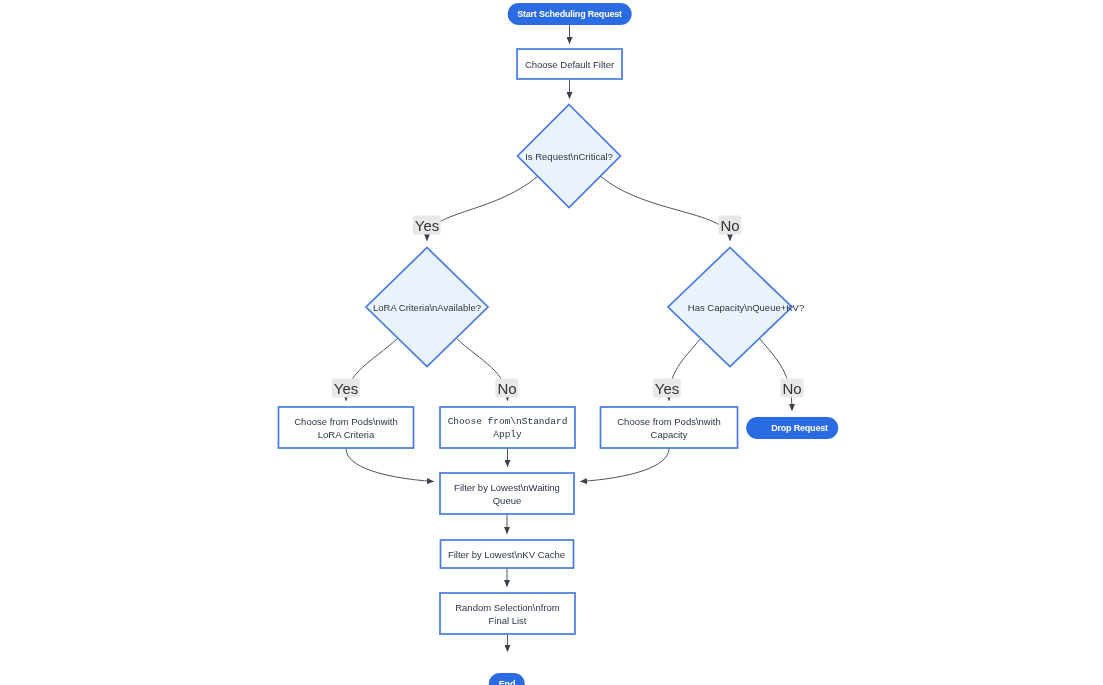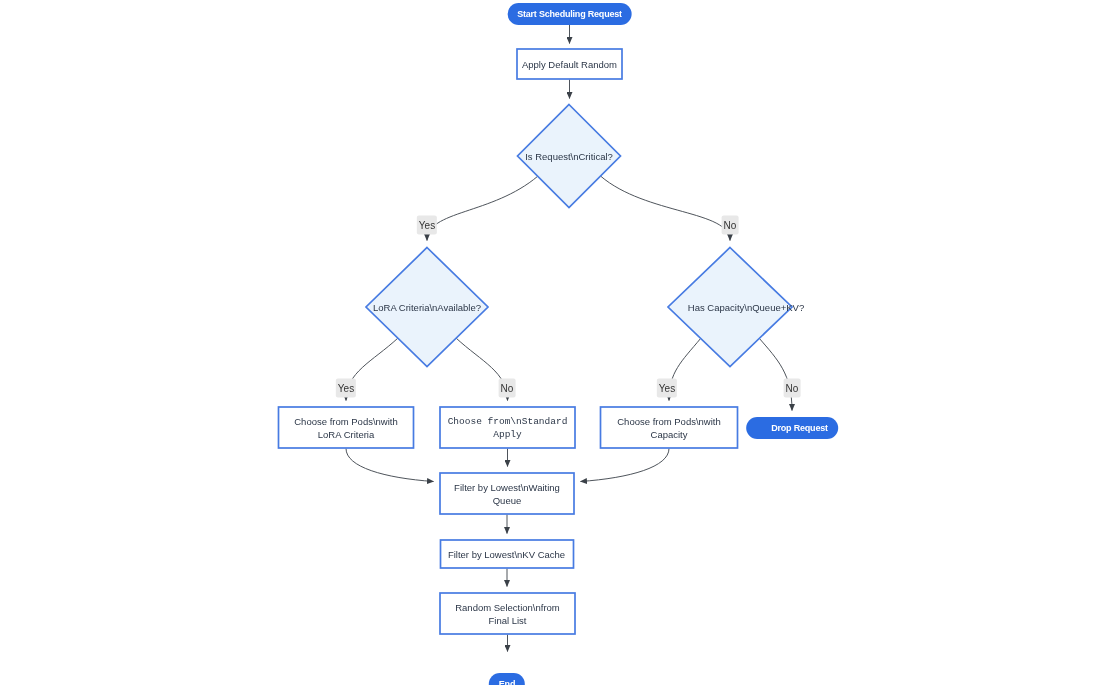--- a/index.html
+++ b/index.html
@@ -19,21 +19,21 @@
   .nlabel span { display:block; }
   .pill {
     position:absolute; transform:translate(-50%,-50%);
     background:var(--accent,#2b6ce2); color:var(--accent-text,#ffffff);
     font-weight:bold; font-size:9px; letter-spacing:-0.2px; line-height:12px;
     padding:5px 10px; border-radius:12px; white-space:nowrap;
   }
   .elabel {
     position:absolute; transform:translate(-50%,-50%);
     background:var(--edge-label-bg,#e8e8e8); color:var(--edge-label-text,#333333);
-    font-size:10px; line-height:11px; padding:4px 2px; border-radius:2px; white-space:nowrap;
+    font-size:15px; line-height:11px; padding:4px 2px; border-radius:2px; white-space:nowrap;
   }
 </style>
 </head>
 <body>
 
 <div class="canvas">
 
   <svg class="layer" width="1103" height="685" viewBox="0 0 1103 685">
     <defs>
       <marker id="arrow" viewBox="0 0 8 6" refX="6.5" refY="3" markerWidth="8" markerHeight="6" orient="auto" markerUnits="userSpaceOnUse">
@@ -72,21 +72,21 @@
     <span>Start Scheduling Request</span>
   </div>
   <div class="pill" style="left:792px; top:428px;padding-left:25px;">
     <span>Drop Request</span>
   </div>
   <div class="pill" style="left:507px; top:684px;">
     <span>End</span>
   </div>
 
   <div class="nlabel" style="left:569.5px; top:64px;">
-    <span>Apply Default Random</span>
+    <span>Choose Default Filter</span>
   </div>
   <div class="nlabel" style="left:569px; top:156px;">
     <span>Is Request\nCritical?</span>
   </div>
   <div class="nlabel" style="left:427px; top:307px;">
     <span>LoRA Criteria\nAvailable?</span>
   </div>
   <div class="nlabel" style="left:730px; top:307px;padding-left:32px;">
     <span>Has Capacity\nQueue+KV?</span>
   </div>

